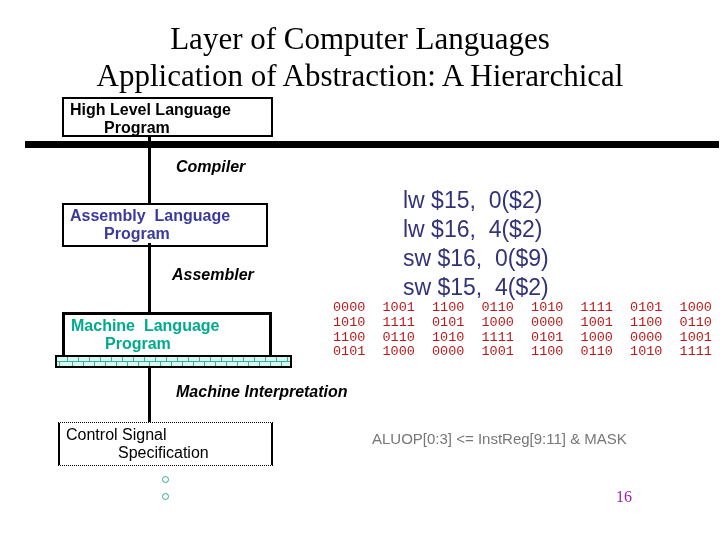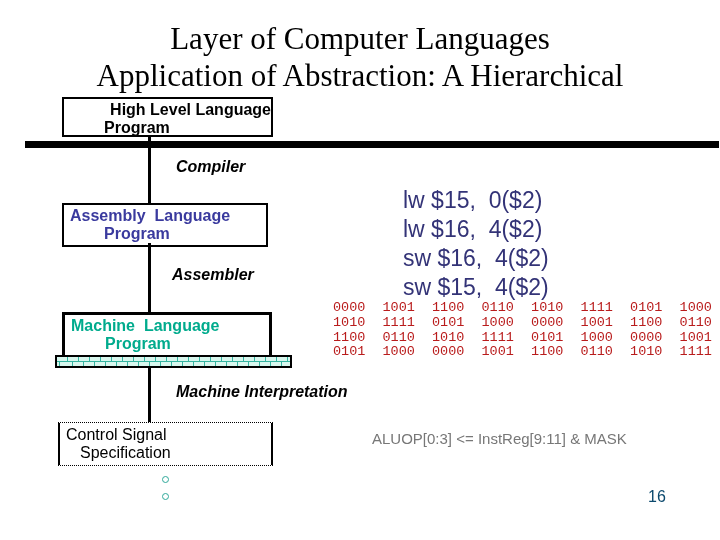--- a/index.html
+++ b/index.html
@@ -8,34 +8,34 @@
     font-family:"Liberation Sans",sans-serif;overflow:hidden;
   }
   .title{
     position:absolute;top:20px;left:0;width:720px;text-align:center;
     font-family:"Liberation Serif",serif;color:#000;font-size:31px;line-height:37px;
   }
   
   .box{position:absolute;box-sizing:border-box;background:#fff;}
   .box .l1,.box .l2{white-space:pre;font-weight:bold;font-size:16px;line-height:18px;}
   .hll-box{left:62px;top:97px;width:211px;height:40px;border:2px solid #000;padding-top:2px;}
-  .hll-box .l1{padding-left:6px;color:#000;text-align:right;}
+  .hll-box .l1{padding-left:6px;color:#000;}
   .hll-box .l2{padding-left:40px;color:#000;}
   .asm-box{left:62px;top:203px;width:206px;height:44px;border:2px solid #000;padding-top:2px;}
   .asm-box .l1{padding-left:6px;color:#3A3A9E;}
   .asm-box .l2{padding-left:40px;color:#3A3A9E;}
   .mach-box{left:62px;top:312px;width:210px;height:43px;border:3px solid #000;border-bottom:none;padding-top:2px;}
   .mach-box .l1{padding-left:6px;color:#00AB8D;}
   .mach-box .l2{padding-left:40px;color:#00AB8D;}
   .ctrl-box{left:58px;top:422px;width:215px;height:44px;
     border-left:2px solid #000;border-right:2px solid #000;
     border-top:1px dotted #000;border-bottom:1px dotted #000;padding-top:3px;}
   .ctrl-box .l1,.ctrl-box .l2{font-weight:normal;color:#000;}
   .ctrl-box .l1{padding-left:6px;}
-  .ctrl-box .l2{padding-left:20px;}
+  .ctrl-box .l2{padding-left:58px;}
   
   .hbar{position:absolute;left:25px;top:141px;width:694px;height:7px;background:#000;}
   .vline{position:absolute;left:148px;width:3px;background:#000;}
   .v1{top:137px;height:66px;}
   .v2{top:243px;height:69px;}
   .v3{top:368px;height:54px;}
   
   .stage-label{position:absolute;font-weight:bold;font-style:italic;font-size:16px;color:#000;}
   .lbl-compiler{left:176px;top:158px;}
   .lbl-assembler{left:172px;top:266px;}
@@ -57,22 +57,22 @@
   .brick-r2{top:5px;height:4px;
     background:repeating-linear-gradient(to right,transparent 0 10px,#35b3a0 10px 11px);
     background-position:5px 0;}
   
   .ctrl-example{position:absolute;left:372px;top:430px;font-size:15px;color:#777;}
   
   .dot{position:absolute;width:5px;height:5px;border:1.5px solid #2FA99A;border-radius:50%;background:#fff;}
   .dot1{left:162px;top:476px;}
   .dot2{left:162px;top:493px;}
   
-  .page-num{position:absolute;left:648px;top:488px;font-family:Liberation Sans, sans-serif;
-    font-size:16px;color:#0c4a6e;}
+  .page-num{position:absolute;left:616px;top:488px;font-family:Liberation Serif, serif;
+    font-size:16px;color:#a21caf;}
 </style>
 </head>
 <body>
 
 <div class="slide">
 
   <div class="title">
     <div>Layer of Computer Languages</div>
     <div>Application of Abstraction: A Hierarchical</div>
   </div>
@@ -91,21 +91,21 @@
     <div class="l1">Assembly  Language</div>
     <div class="l2">Program</div>
   </div>
 
   <div class="vline v2"></div>
   <div class="stage-label lbl-assembler">Assembler</div>
 
   <div class="asm-code">
     <div>lw $15,  0($2)</div>
     <div>lw $16,  4($2)</div>
-    <div>sw $16,  4($2)</div>
+    <div>sw $16,  0($9)</div>
     <div>sw $15,  4($2)</div>
   </div>
 
   <div class="box mach-box">
     <div class="l1">Machine  Language</div>
     <div class="l2">Program</div>
   </div>
 
   <div class="brick-band">
     <div class="brick-row brick-r1"></div>

